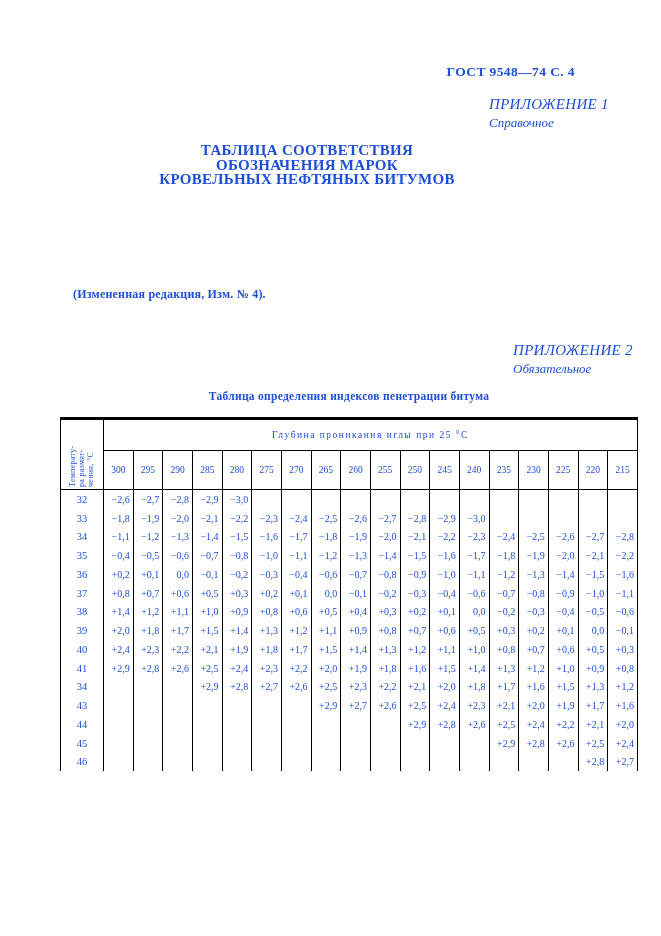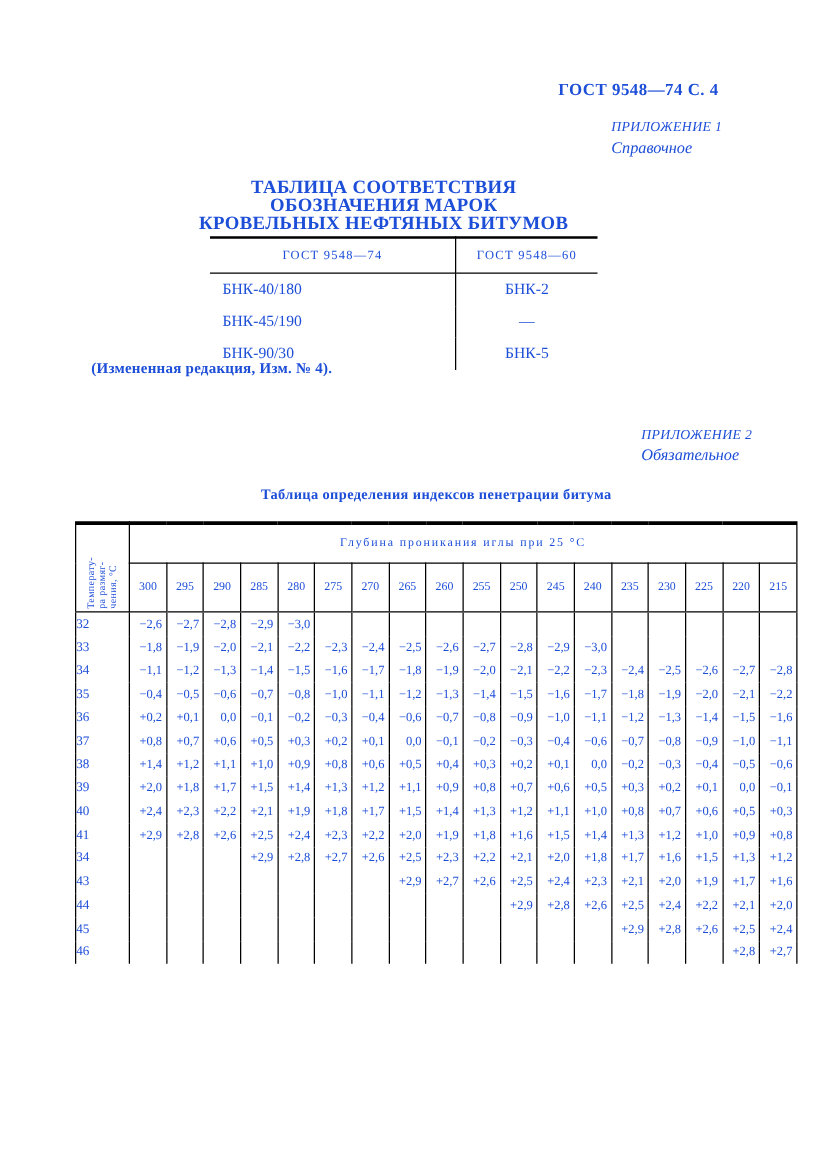--- a/index.html
+++ b/index.html
@@ -2,21 +2,21 @@
 <html><head>
 <meta charset="utf-8">
 <style>
   html,body{margin:0;padding:0;background:#e9e9e9;}
   .page{position:relative;width:661px;height:936px;background:#ffffff;margin:0 auto;
         font-family:"Liberation Serif","DejaVu Serif",serif;color:#1d4ed8;overflow:hidden;}
 
   .hdr{position:absolute;top:64px;right:86px;font-weight:bold;font-size:13.5px;letter-spacing:.4px;}
 
   .apx{position:absolute;font-style:italic;}
-  .apx .apx-t{font-size:11px;letter-spacing:.3px;}
+  .apx .apx-t{font-size:15px;letter-spacing:.3px;}
   .apx .apx-s{font-size:13px;margin-top:2px;}
   #apx1{left:489px;top:96px;}
   #apx2{left:513px;top:342px;}
 
   .t1title{position:absolute;left:142px;top:143px;width:330px;text-align:center;
            font-weight:bold;font-size:15px;line-height:14.5px;letter-spacing:.3px;}
 
   table{border-collapse:collapse;}
   .t1{position:absolute;left:168px;top:189px;border-top:2.5px solid #000;table-layout:fixed;}
   .t1 th{font-weight:normal;font-size:10px;letter-spacing:1px;height:25px;
@@ -34,21 +34,21 @@
            font-weight:bold;font-size:11.5px;letter-spacing:.3px;}
 
   .t2{position:absolute;left:60px;top:417px;width:578px;table-layout:fixed;
       border-top:3px solid #000;border-left:1px solid #000;border-right:1px solid #000;}
   .t2 th{font-weight:normal;vertical-align:middle;}
   .t2 th.corner{width:40px;border-right:1px solid #000;border-bottom:1px solid #000;position:relative;}
   .t2 th.span{height:28px;border-bottom:1px solid #000;font-size:9.5px;letter-spacing:1.5px;}
   .t2 th.num{height:36px;border-left:1px solid #000;border-bottom:1px solid #000;font-size:9.5px;text-align:center;}
   .t2 td{height:18.75px;font-size:10px;border-left:1px solid #000;text-align:right;
          padding:0 3px 0 0;vertical-align:middle;white-space:nowrap;overflow:hidden;}
-  .t2 td.temp{border-left:none;text-align:left;padding:0;font-size:10.5px;}
+  .t2 td.temp{border-left:none;text-align:center;padding:0;font-size:10.5px;}
   .rot{position:absolute;left:50%;top:50%;width:64px;
        transform:translate(-50%,-50%) rotate(-90deg);transform-origin:center;
        font-size:8px;line-height:9.2px;letter-spacing:.3px;text-align:left;}
 </style>
 </head>
 <body>
 
 <div class="page">
 
   <div class="hdr">ГОСТ 9548—74 С. 4</div>
@@ -56,42 +56,20 @@
   <div class="apx" id="apx1">
     <div class="apx-t">ПРИЛОЖЕНИЕ 1</div>
     <div class="apx-s">Справочное</div>
   </div>
 
   <div class="t1title">
     <div>ТАБЛИЦА СООТВЕТСТВИЯ ОБОЗНАЧЕНИЯ МАРОК</div>
     <div>КРОВЕЛЬНЫХ НЕФТЯНЫХ БИТУМОВ</div>
   </div>
 
-  <table class="t1">
-    <thead>
-        <tr id="t1h">
-          <th class="c1 w1">ГОСТ 9548—74</th>
-          <th class="w2">ГОСТ 9548—60</th>
-        </tr>
-      </thead>
-    <tbody id="t1b">
-        <tr>
-          <td class="c1 w1">БНК-40/180</td>
-          <td class="c2 w2">БНК-2</td>
-        </tr>
-        <tr>
-          <td class="c1 w1">БНК-45/190</td>
-          <td class="c2 w2">—</td>
-        </tr>
-        <tr>
-          <td class="c1 w1">БНК-90/30</td>
-          <td class="c2 w2">БНК-5</td>
-        </tr>
-      </tbody>
-  </table>
 
   <div class="note">(Измененная редакция, Изм. № 4).</div>
 
   <div class="apx" id="apx2">
     <div class="apx-t">ПРИЛОЖЕНИЕ 2</div>
     <div class="apx-s">Обязательное</div>
   </div>
 
   <div class="t2title">Таблица определения индексов пенетрации битума</div>
 

